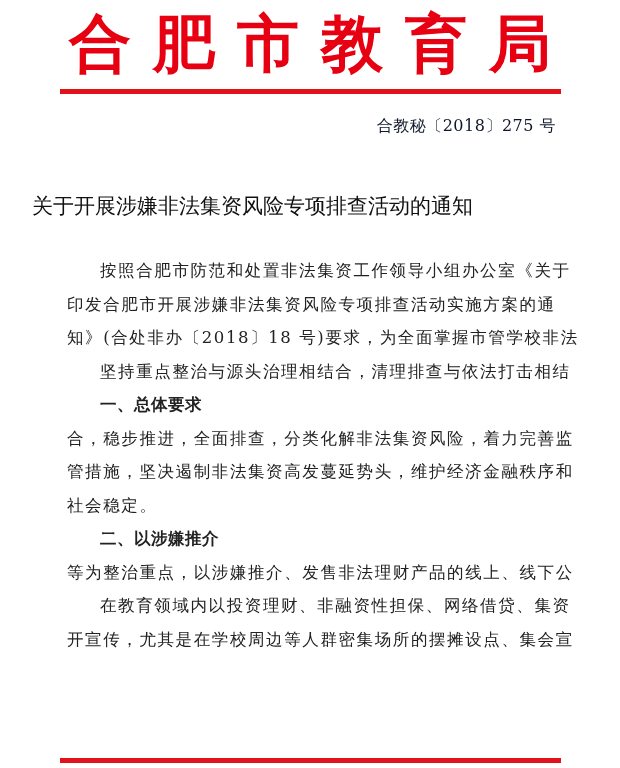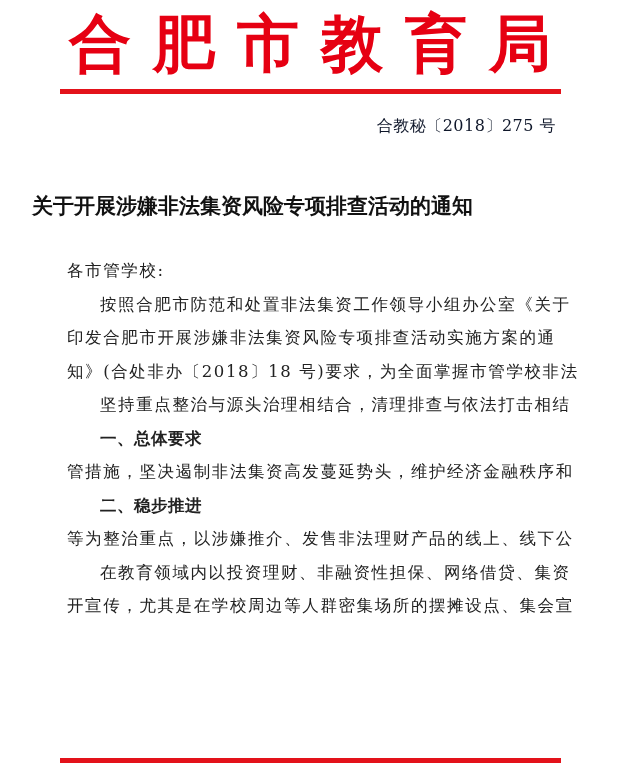--- a/index.html
+++ b/index.html
@@ -6,21 +6,21 @@
   body { width:620px; height:768px; position:relative; overflow:hidden;
          font-family:"DejaVu Serif", serif; color:#1a1a1a; }
   .masthead { position:absolute; left:0; top:4px; width:620px; height:80px;
               display:flex; justify-content:center; gap:22px; }
   .masthead span { font-family:"DejaVu Serif", serif; font-weight:bold; font-size:62px;
                    color:#e60012; line-height:80px; }
   .rule { position:absolute; left:60px; width:501px; height:5px; background:#e3121a; }
   .rule.top { top:89px; }
   .rule.bottom { top:758px; }
   .docno { position:absolute; right:64px; top:116px; font-size:16px; color:#0f172a; letter-spacing:0.5px; }
-  .title { position:absolute; left:32px; top:192px; width:570px; font-size:21px; font-weight:bold;
+  .title { position:absolute; left:32px; top:192px; width:570px; font-size:21px; font-weight:normal;
            font-family:"DejaVu Serif", serif; color:#111; white-space:nowrap; }
   .body { position:absolute; left:67px; top:254px; width:488px; font-size:16.5px;
           line-height:33.5px; color:#222; letter-spacing:1.6px; }
   .line { white-space:nowrap; display:block; height:33.5px; }
   .indent { padding-left:33px; }
   .heading { font-family:"DejaVu Sans", sans-serif; font-weight:bold; letter-spacing:0.5px; }
 </style>
 </head>
 <body>
 
@@ -33,26 +33,27 @@
   <span>局</span>
 </div>
 
 <div class="rule top"></div>
 
 <div class="docno">合教秘〔2018〕275 号</div>
 
 <div class="title">关于开展涉嫌非法集资风险专项排查活动的通知</div>
 
 <div class="body">
-  <span class="line">各市管学校:</span>
   <span class="line indent">按照合肥市防范和处置非法集资工作领导小组办公室《关于</span>
   <span class="line">印发合肥市开展涉嫌非法集资风险专项排查活动实施方案的通</span>
   <span class="line">知》(合处非办〔2018〕18 号)要求，为全面掌握市管学校非法</span>
   <span class="line indent">坚持重点整治与源头治理相结合，清理排查与依法打击相结</span>
   <span class="line indent heading">一、总体要求</span>
+  <span class="line">合，稳步推进，全面排查，分类化解非法集资风险，着力完善监</span>
   <span class="line">管措施，坚决遏制非法集资高发蔓延势头，维护经济金融秩序和</span>
-  <span class="line indent heading">二、稳步推进</span>
+  <span class="line">社会稳定。</span>
+  <span class="line indent heading">二、以涉嫌推介</span>
   <span class="line">等为整治重点，以涉嫌推介、发售非法理财产品的线上、线下公</span>
   <span class="line indent">在教育领域内以投资理财、非融资性担保、网络借贷、集资</span>
   <span class="line">开宣传，尤其是在学校周边等人群密集场所的摆摊设点、集会宣</span>
 </div>
 
 <div class="rule bottom"></div>
 
 </body></html>

